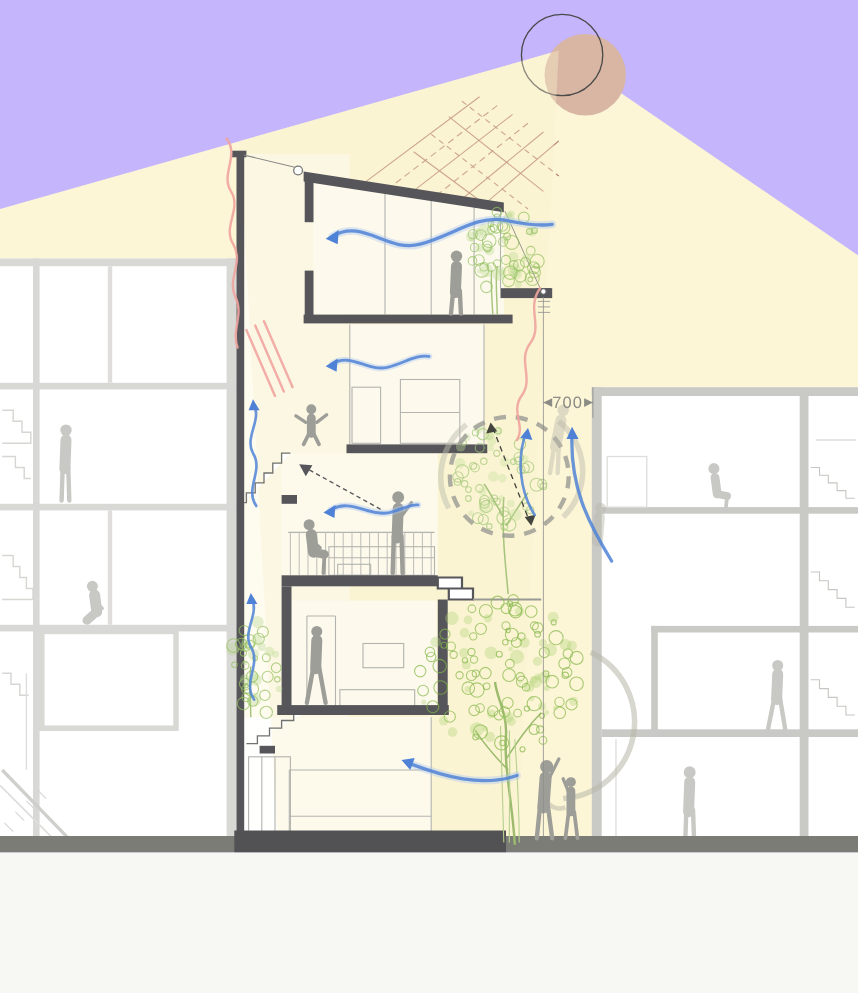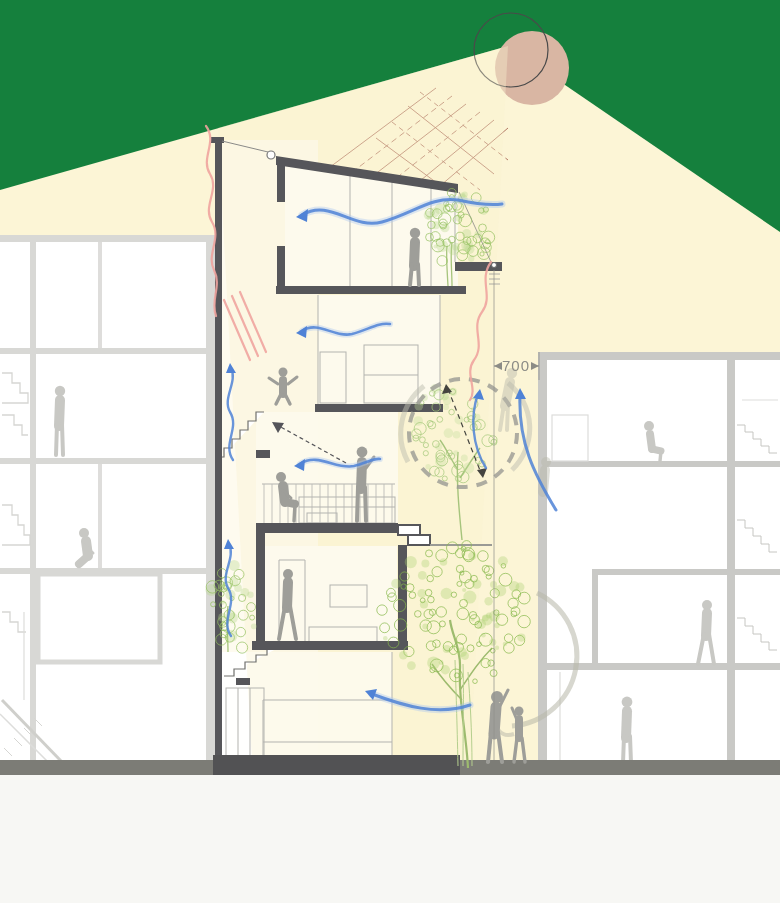--- a/index.html
+++ b/index.html
@@ -1,16 +1,16 @@
 <!DOCTYPE html>
 <html><head>
 <meta charset="utf-8">
 <style>
   html,body{margin:0;padding:0;background:#ffffff;}
-  .stage{position:relative;width:780px;height:903px;background:#15803d;overflow:hidden;
+  .stage{position:relative;width:780px;height:903px;background:#c4b5fd;overflow:hidden;
          font-family:"Liberation Sans", sans-serif;}
   svg{display:block}
   .fig line{stroke-linecap:round}
   .fig circle{stroke:none}
   .fig{stroke:#9e9e99}
   .fig circle{fill:#9e9e99}
   .figlight{stroke:#c8c8c4}
   .figlight circle{fill:#c8c8c4}
   .ghost{stroke:#b8b8aa;opacity:.45}
   .ghost circle{fill:#b8b8aa}

